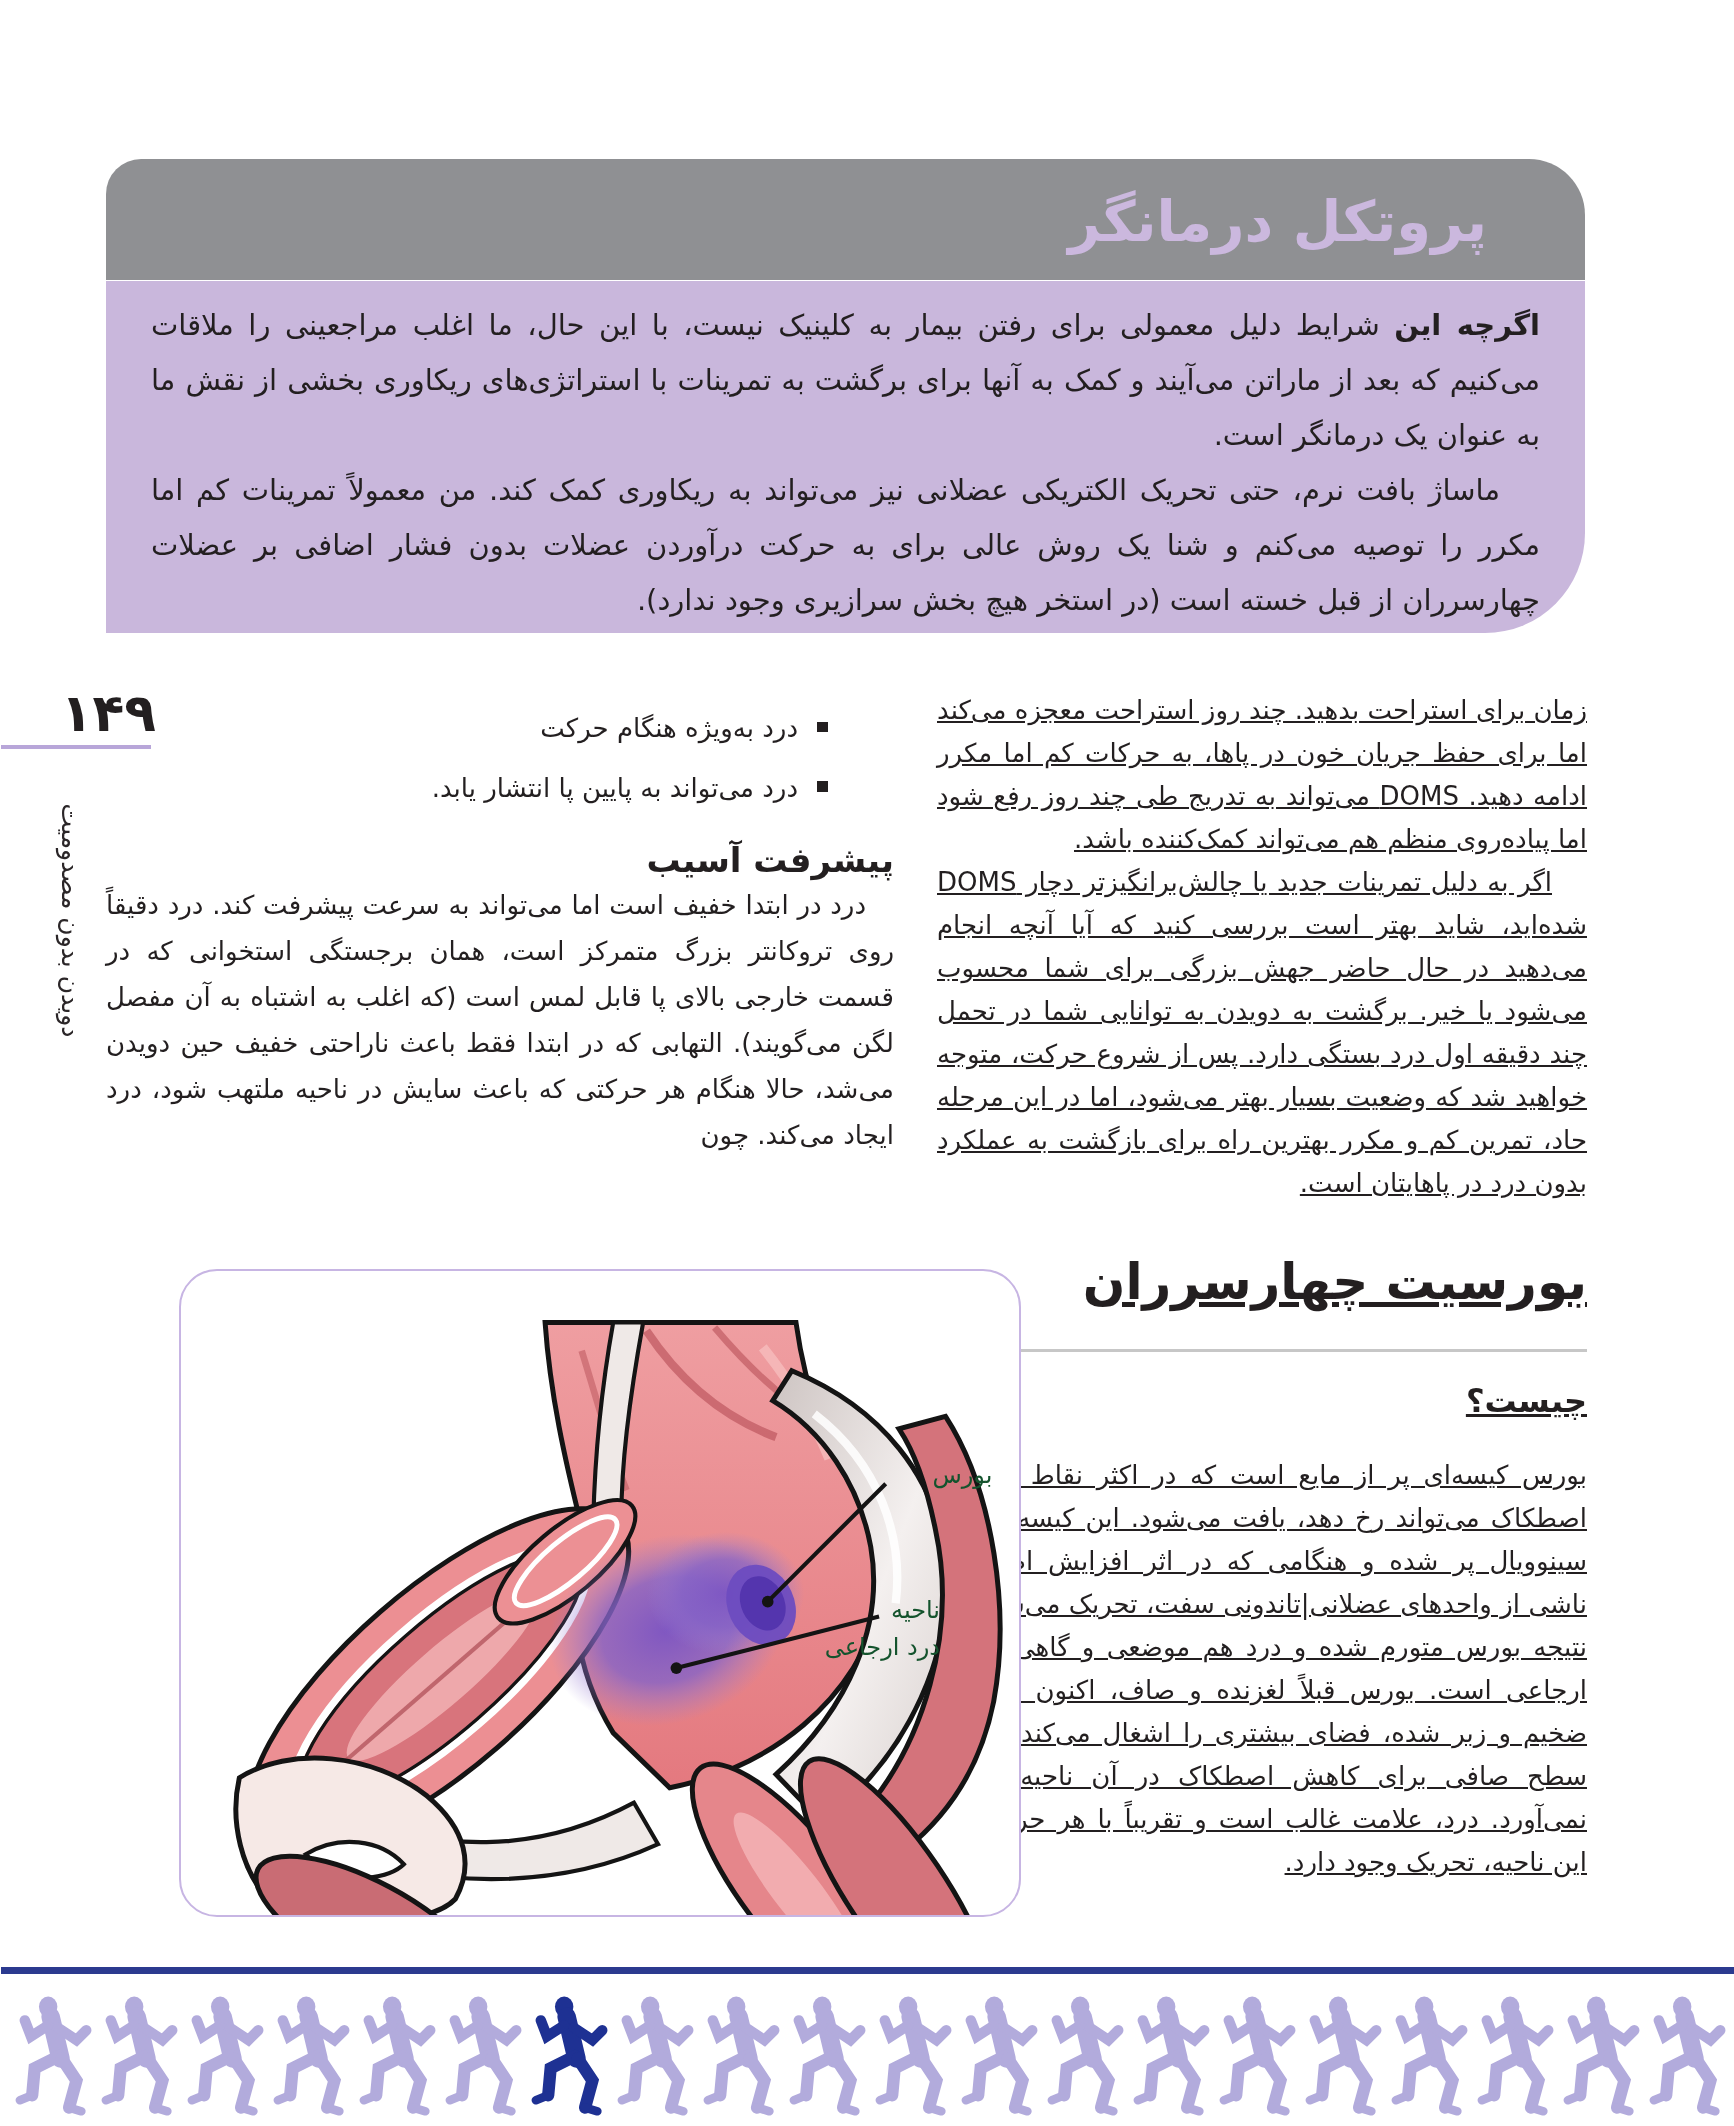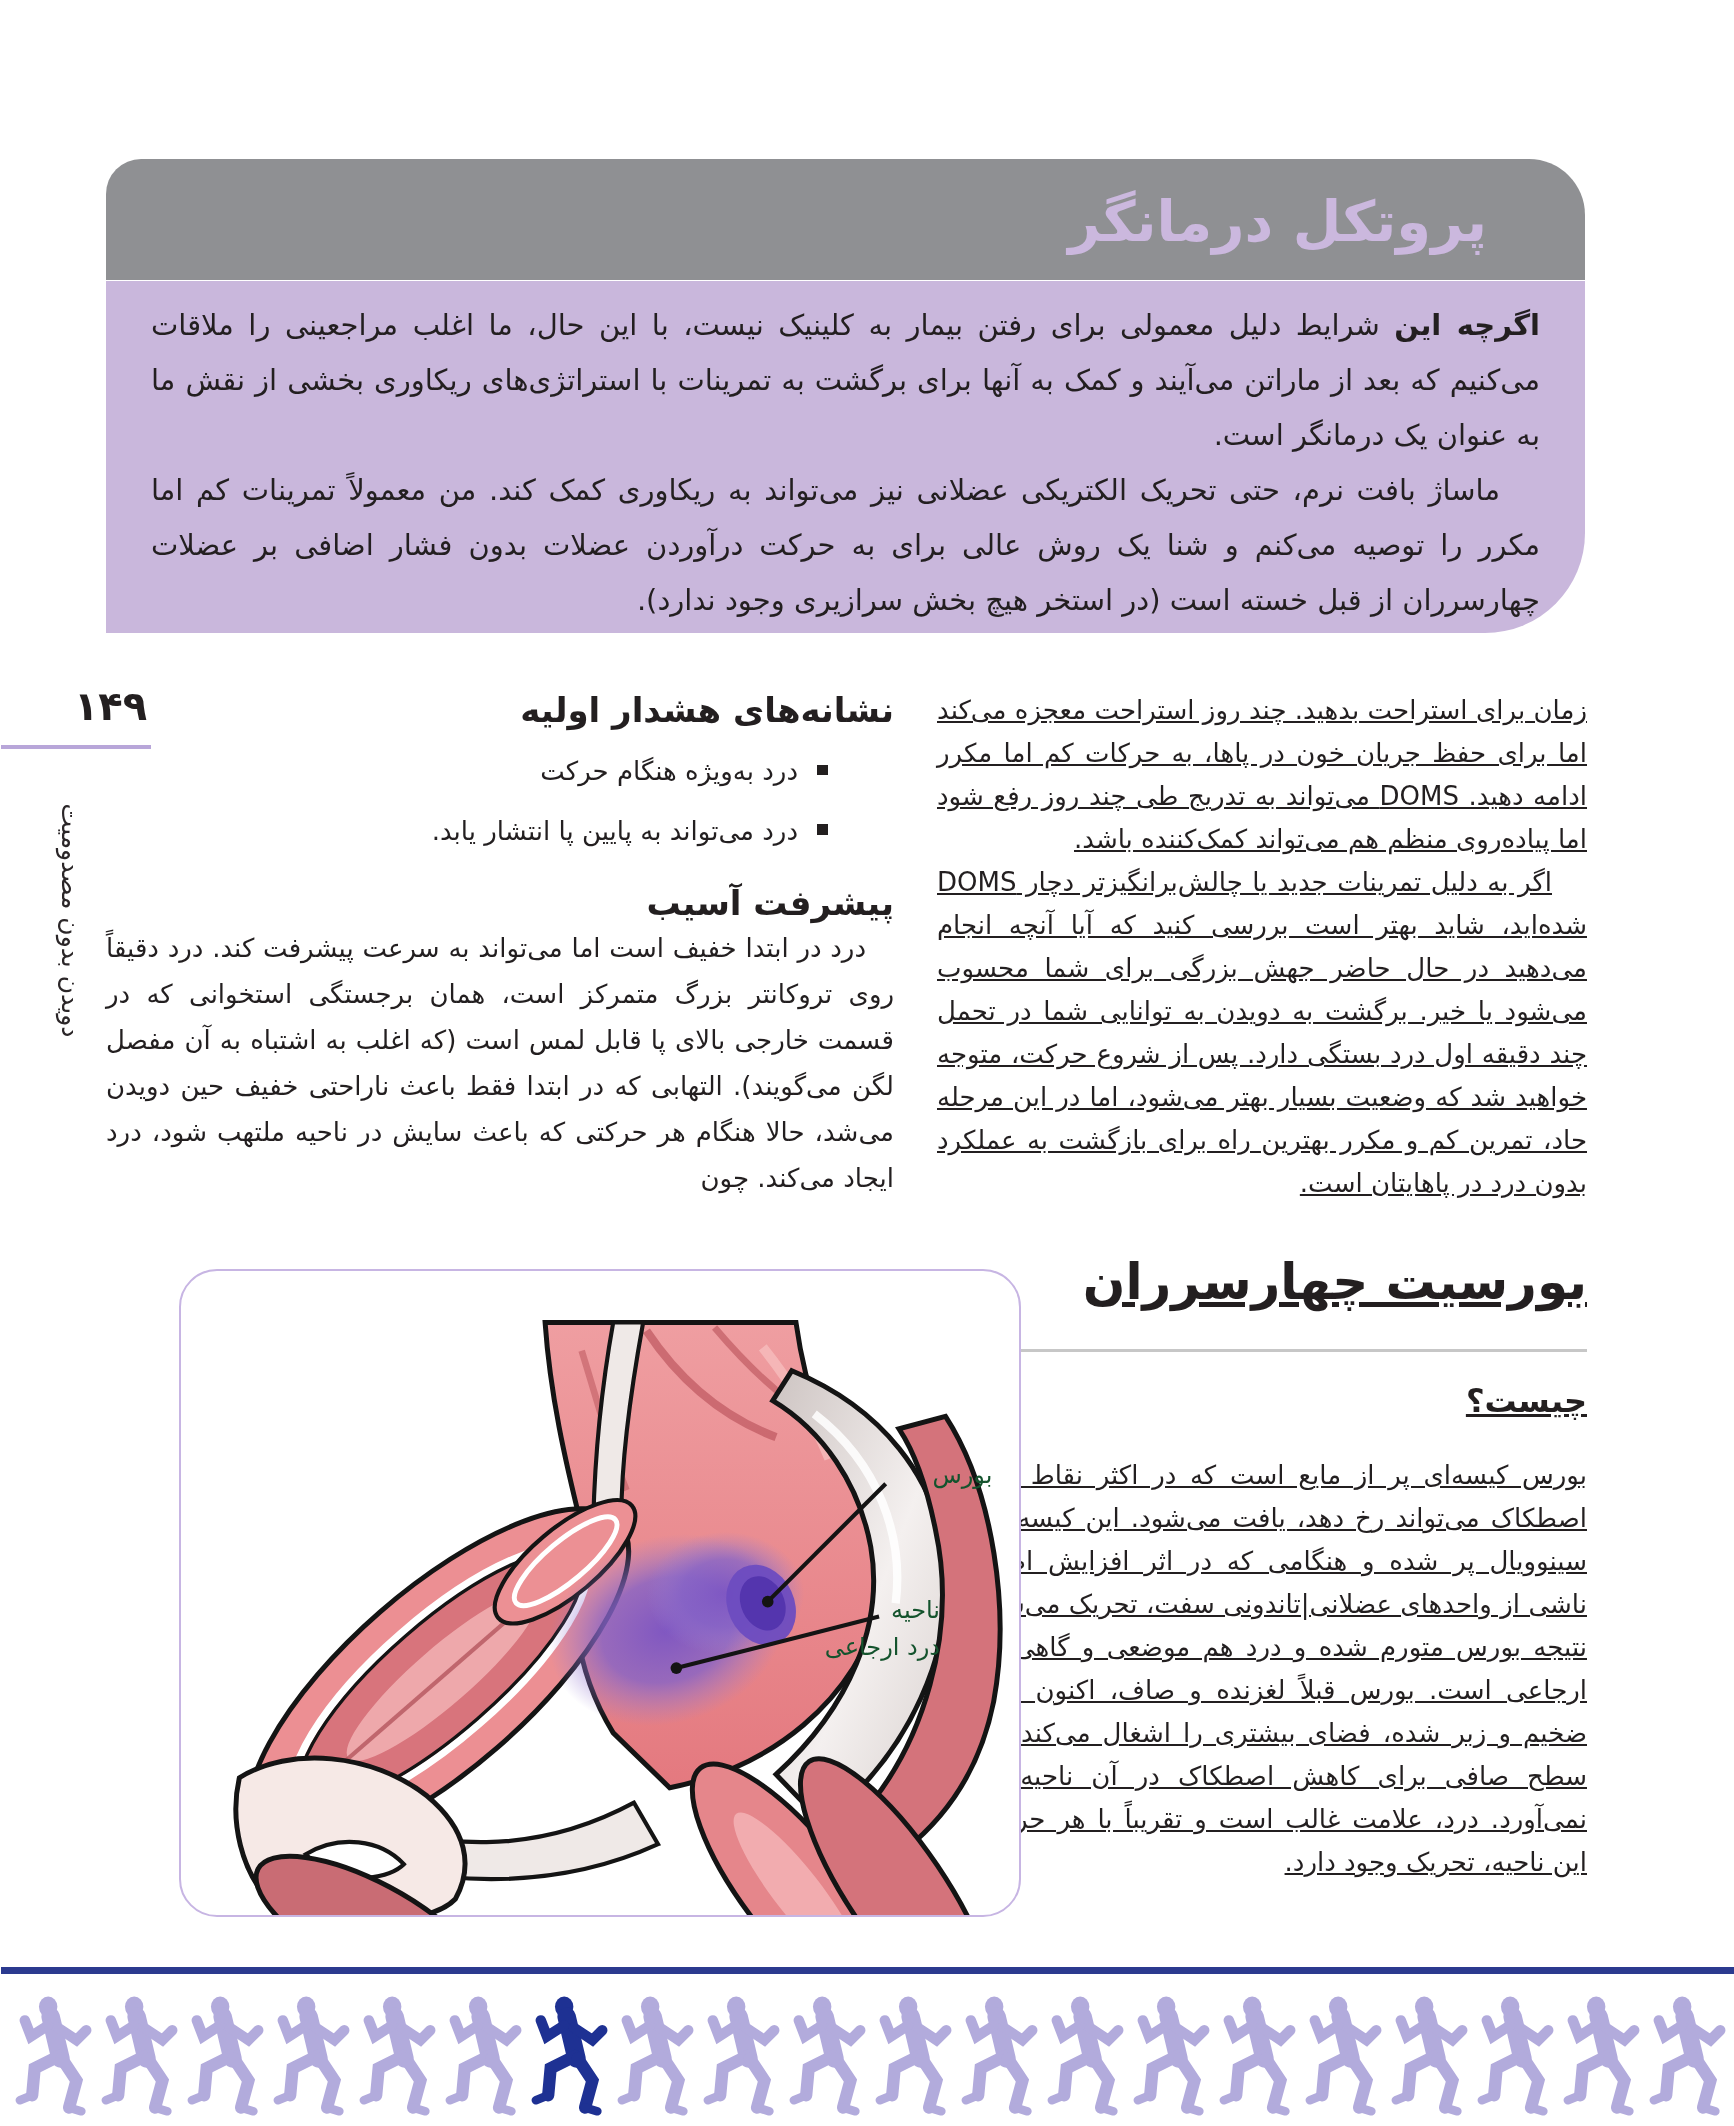--- a/index.html
+++ b/index.html
@@ -27,21 +27,21 @@
   .purple-box .box-text{
     position:absolute;top:16.6px;right:45px;left:45px;
     font-size:29px;line-height:55px;text-align:justify;
   }
   .purple-box p{margin:0;}
   .purple-box .lead{font-weight:bold;}
   .purple-box .p2{text-indent:40px;}
 
   
   .page-number{left:65px;top:683px;width:91px;text-align:center;
-    font-size:40px;font-weight:bold;}
+    font-size:52px;font-weight:bold;}
   .sidebar-rule{left:0;top:745px;width:151px;height:4.2px;background:#b8a6d9;}
   .side-label{
     left:85px;top:791px;width:259px;height:38px;
     transform:rotate(90deg);transform-origin:top left;
     font-size:25px;text-align:center;white-space:nowrap;color:#2b2628;
   }
 
   
   .col{font-size:26px;line-height:43px;text-align:justify;}
   .col p{margin:0;}
@@ -89,21 +89,20 @@
     <p><span class="lead">اگرچه این</span><span> شرایط دلیل معمولی برای رفتن بیمار به کلینیک نیست، با این حال، ما اغلب مراجعینی را ملاقات می‌کنیم که بعد از ماراتن می‌آیند و کمک به آنها برای برگشت به تمرینات با استراتژی‌های ریکاوری بخشی از نقش ما به عنوان یک درمانگر است.</span></p>
     <p class="p2">ماساژ بافت نرم، حتی تحریک الکتریکی عضلانی نیز می‌تواند به ریکاوری کمک کند. من معمولاً تمرینات کم اما مکرر را توصیه می‌کنم و شنا یک روش عالی برای به حرکت درآوردن عضلات بدون فشار اضافی بر عضلات چهارسرران از قبل خسته است (در استخر هیچ بخش سرازیری وجود ندارد).</p>
   </div>
 </div>
 
 <div class="abs page-number">۱۴۹</div>
 <div class="abs sidebar-rule"></div>
 <div class="abs side-label">دویدن بدون مصدومیت</div>
 
 <div class="abs col col-left">
-  <h2 class="small-head">نشانه‌های هشدار اولیه</h2>
   <ul class="warn-list">
     <li><span class="sq"></span><span>درد به‌ویژه هنگام حرکت</span></li>
     <li><span class="sq"></span><span>درد می‌تواند به پایین پا انتشار یابد.</span></li>
   </ul>
   <h2 class="small-head progress-title">پیشرفت آسیب</h2>
   <p class="progress-para">درد در ابتدا خفیف است اما می‌تواند به سرعت پیشرفت کند. درد دقیقاً روی تروکانتر بزرگ متمرکز است، همان برجستگی استخوانی که در قسمت خارجی بالای پا قابل لمس است (که اغلب به اشتباه به آن مفصل لگن می‌گویند). التهابی که در ابتدا فقط باعث ناراحتی خفیف حین دویدن می‌شد، حالا هنگام هر حرکتی که باعث سایش در ناحیه ملتهب شود، درد ایجاد می‌کند. چون</p>
 </div>
 
 <div class="abs col col-right">
   <p>زمان برای استراحت بدهید. چند روز استراحت معجزه می‌کند اما برای حفظ جریان خون در پاها، به حرکات کم اما مکرر ادامه دهید. DOMS می‌تواند به تدریج طی چند روز رفع شود اما پیاده‌روی منظم هم می‌تواند کمک‌کننده باشد.</p>

